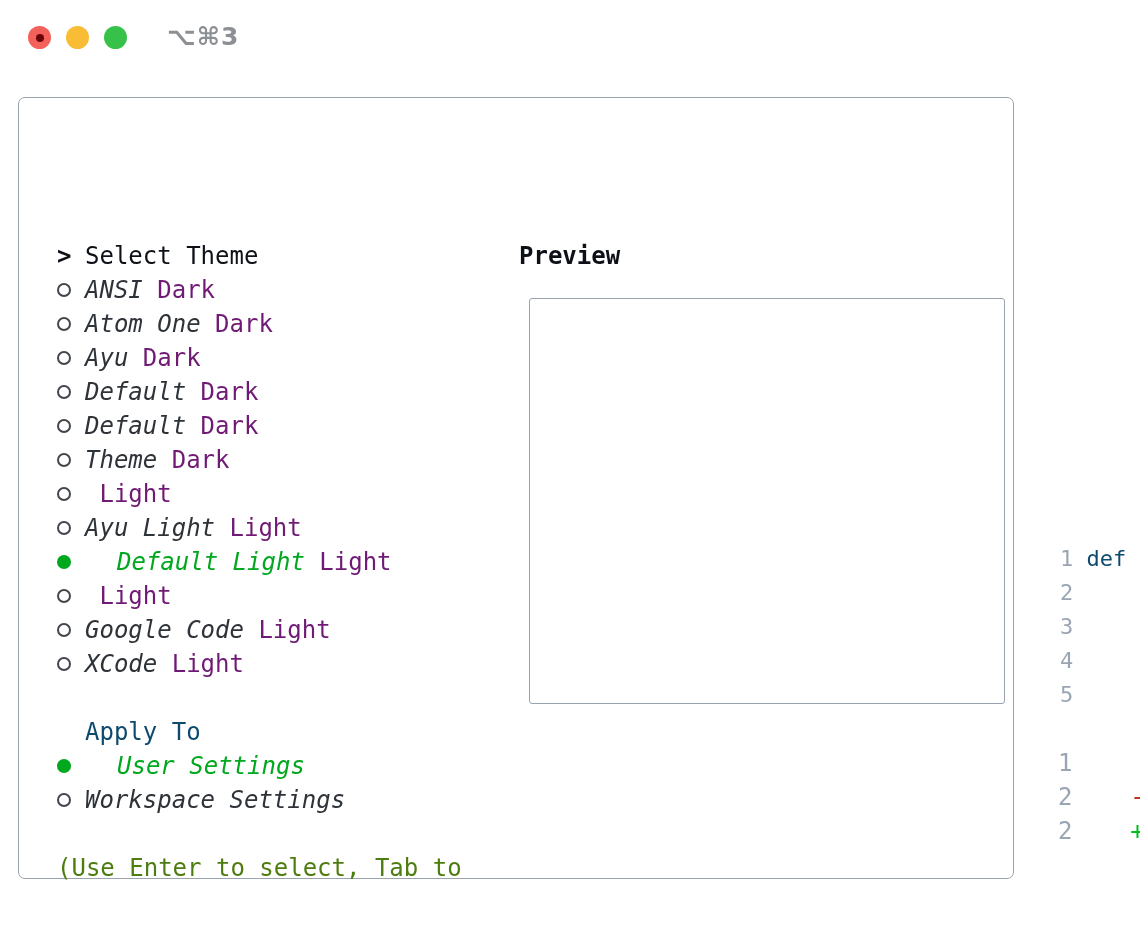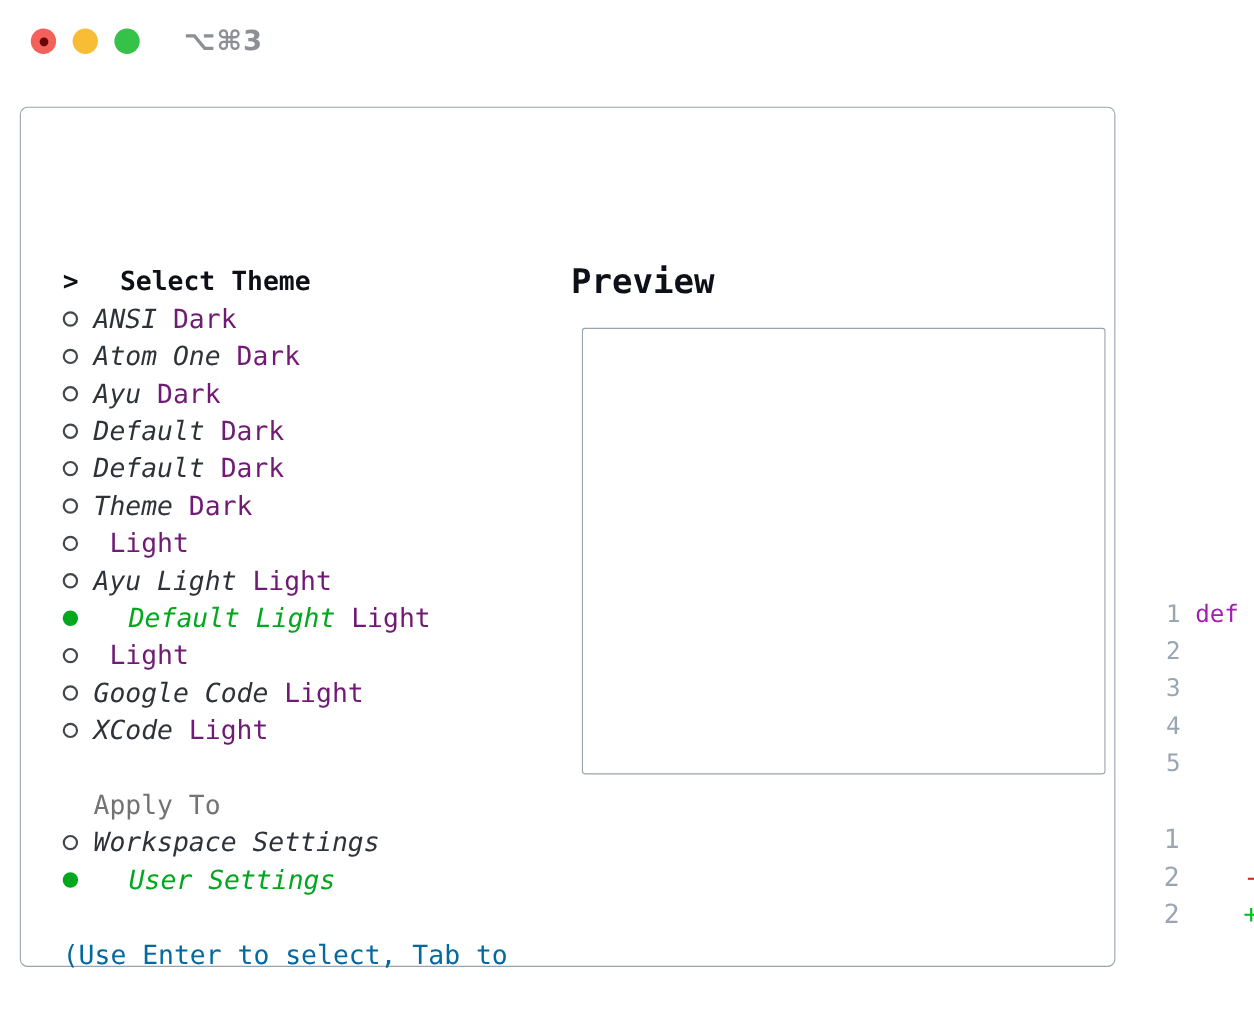--- a/index.html
+++ b/index.html
@@ -28,42 +28,42 @@
     border:1.5px solid #99a3af;border-radius:7px;background:#fff;
   }
 
   
   .menu{position:absolute;left:38px;top:141px;font-size:24px;line-height:34px;}
   .mrow{height:34px;display:flex;align-items:center;white-space:pre;}
   .marker{flex:0 0 28px;width:28px;display:flex;align-items:center;}
   .circle{width:14px;height:14px;border-radius:50%;box-sizing:border-box;border:2px solid #42474e;}
   .circle.filled{border:none;background:#00a81e;}
   .prompt{font-weight:bold;color:#0d1117;}
-  .mheader{font-weight:bold;color:#0d1117;margin-left:24px;}
+  .mheader{font-weight:normal;color:#0d1117;}
   .mname{color:#2e3339;font-style:italic;}
   .mrow.selected .mname{color:#00a81e;margin-left:32px;}
   .mvariant{color:#701a75;margin-left:1ch;}
-  .subheader{color:#737373;text-align:center;}
-  .hint{color:#0369a1;}
+  .subheader{color:#0c4a6e;text-align:center;}
+  .hint{color:#4d7c0f;}
 
   
   .preview-title{
     position:absolute;left:500px;top:141px;height:34px;display:flex;align-items:center;
-    font-size:31px;font-weight:bold;color:#0d1117;
+    font-size:24px;font-weight:bold;color:#0d1117;
   }
   .pbox{
     position:absolute;left:510px;top:200px;width:474px;height:404px;
     border:1.5px solid #99a3af;border-radius:3px;background:#fff;
   }
   .code{position:absolute;left:530px;top:243px;font-size:22px;line-height:34px;}
   .diff{position:absolute;left:528px;top:447px;font-size:24px;line-height:34px;}
   .crow,.drow{height:34px;white-space:pre;}
   .ln{color:#9aa5b3;}
   .pl{color:#23272e;}
-  .kw{color:#a21caf;margin-top:40px;}
+  .kw{color:#0c4a6e;margin-top:40px;}
   .fn{color:#a31515;}
   .var{color:#23272e;font-style:italic;}
   .ctx{color:#8f99a6;}
   .del{color:#c8311f;}
   .add{color:#00bd20;}
 </style>
 </head>
 <body>
 
 <div class="window">
@@ -132,27 +132,27 @@
         <span class="marker"><span class="circle"></span></span>
         <span class="mname">XCode</span><span class="mvariant">Light</span>
       </div>
 
       <div class="mrow"></div>
 
       <div class="mrow">
         <span class="marker"></span>
         <span class="subheader">Apply To</span>
       </div>
+      <div class="mrow selected">
+        <span class="marker"><span class="circle filled"></span></span>
+        <span class="mname">User Settings</span>
+      </div>
       <div class="mrow">
         <span class="marker"><span class="circle"></span></span>
         <span class="mname">Workspace Settings</span>
-      </div>
-      <div class="mrow selected">
-        <span class="marker"><span class="circle filled"></span></span>
-        <span class="mname">User Settings</span>
       </div>
 
       <div class="mrow"></div>
 
       <div class="mrow hint">(Use Enter to select, Tab to</div>
     </div>
 
     <div class="preview-title">Preview</div>
 
     <div class="pbox">

